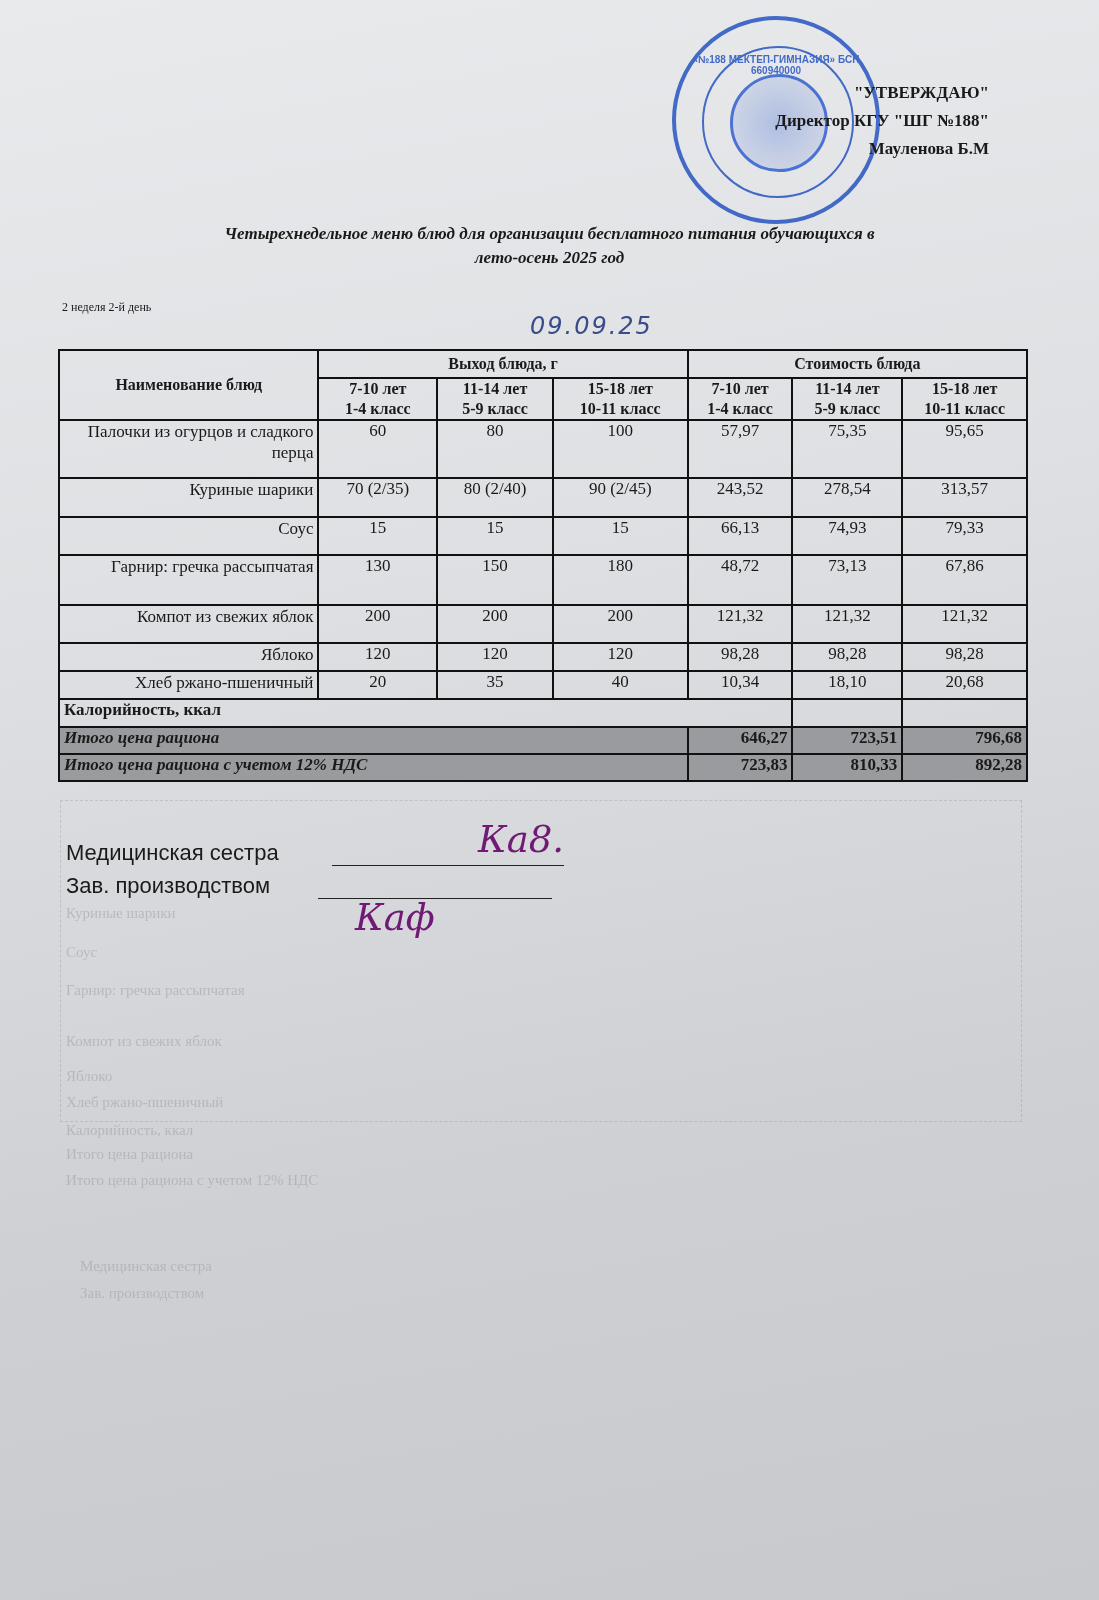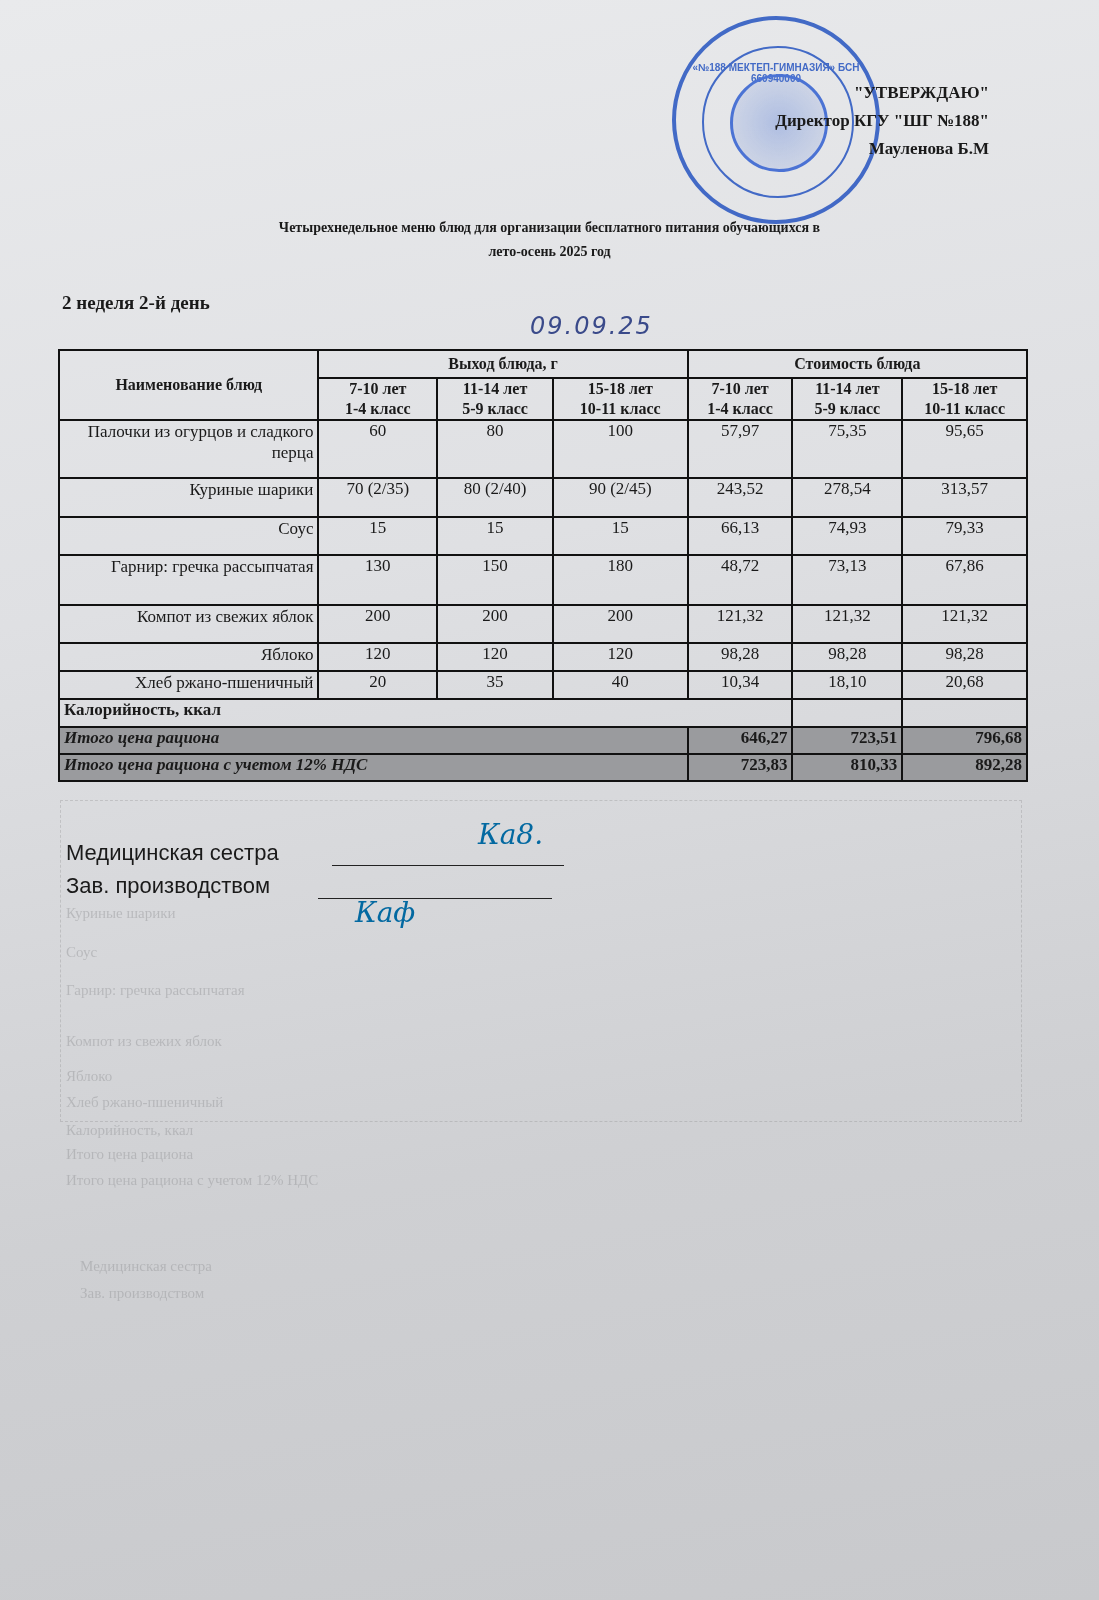--- a/index.html
+++ b/index.html
@@ -9,34 +9,34 @@
     font-family: "Liberation Serif", serif; color:#1a1a1a;
   }
   .abs { position:absolute; }
   .approve { right:110px; text-align:right; font-weight:bold; font-size:17px; line-height:26px; }
   .stamp {
     left:672px; top:16px; width:208px; height:208px; border-radius:50%;
     border:4px solid #1f4fbf; box-sizing:border-box; opacity:0.82;
   }
   .stamp .inner { position:absolute; left:26px; top:26px; width:148px; height:148px; border-radius:50%; border:2px solid #1f4fbf; }
   .stamp .emb { position:absolute; left:54px; top:54px; width:92px; height:92px; border-radius:50%; border:3px solid #2a5ad0; background:radial-gradient(circle, rgba(40,90,210,0.35), rgba(40,90,210,0.08)); }
-  .stamp .txt { position:absolute; width:100%; text-align:center; top:34px; font-family:"Liberation Sans", sans-serif; font-size:10px; color:#1f4fbf; font-weight:bold;margin-top:8px; }
-  .title { left:0; width:1099px; text-align:center; font-weight:bold; font-size:14px; line-height:24px; top:216px; }
-  .week { left:62px; top:292px; font-weight:bold; font-size:19px; }
+  .stamp .txt { position:absolute; width:100%; text-align:center; top:34px; font-family:"Liberation Sans", sans-serif; font-size:10px; color:#1f4fbf; font-weight:bold; }
+  .title { left:0; width:1099px; text-align:center; font-weight:bold; font-size:17px; line-height:24px; top:222px;font-style:italic; }
+  .week { left:62px; top:300px; font-weight:normal; font-size:12px; }
   .date { left:530px; top:312px; font-family:"DejaVu Sans", sans-serif; font-style:italic; font-size:24px; color:#3a4a8a; letter-spacing:2px; }
   table.menu { position:absolute; left:58px; top:349px; width:970px; border-collapse:collapse; font-size:17px; }
   table.menu td, table.menu th { border:2px solid #111; padding:0 4px; vertical-align:top; }
   table.menu th { font-weight:bold; font-size:16px; text-align:center; vertical-align:middle; line-height:20px; }
   td.num { text-align:center; }
   td.name { text-align:right; line-height:21px; }
   tr.total td { background:#9a9b9e; font-weight:bold; font-style:italic; }
   tr.total td.val { text-align:right; font-style:normal; }
   .sig { font-family:"Liberation Sans", sans-serif; font-size:22px; left:66px; }
   .sigline { border-bottom:1.5px solid #222; height:0; }
-  .scribble { font-family:"DejaVu Serif", serif; font-style:italic; color:#0369a1; font-size:28px; }
+  .scribble { font-family:"DejaVu Serif", serif; font-style:italic; color:#701a75; font-size:37px; }
   .ghost { color:#9b9c9f; opacity:0.5; font-size:15px; }
   .ghost-grid { left:60px; top:800px; width:960px; height:320px; border:1px dashed rgba(120,120,120,0.25); }
 </style>
 </head>
 <body>
 
 <div class="abs stamp">
   <div class="inner"></div>
   <div class="txt">«№188 МЕКТЕП-ГИМНАЗИЯ» БСН 660940000</div>
   <div class="emb"></div>

